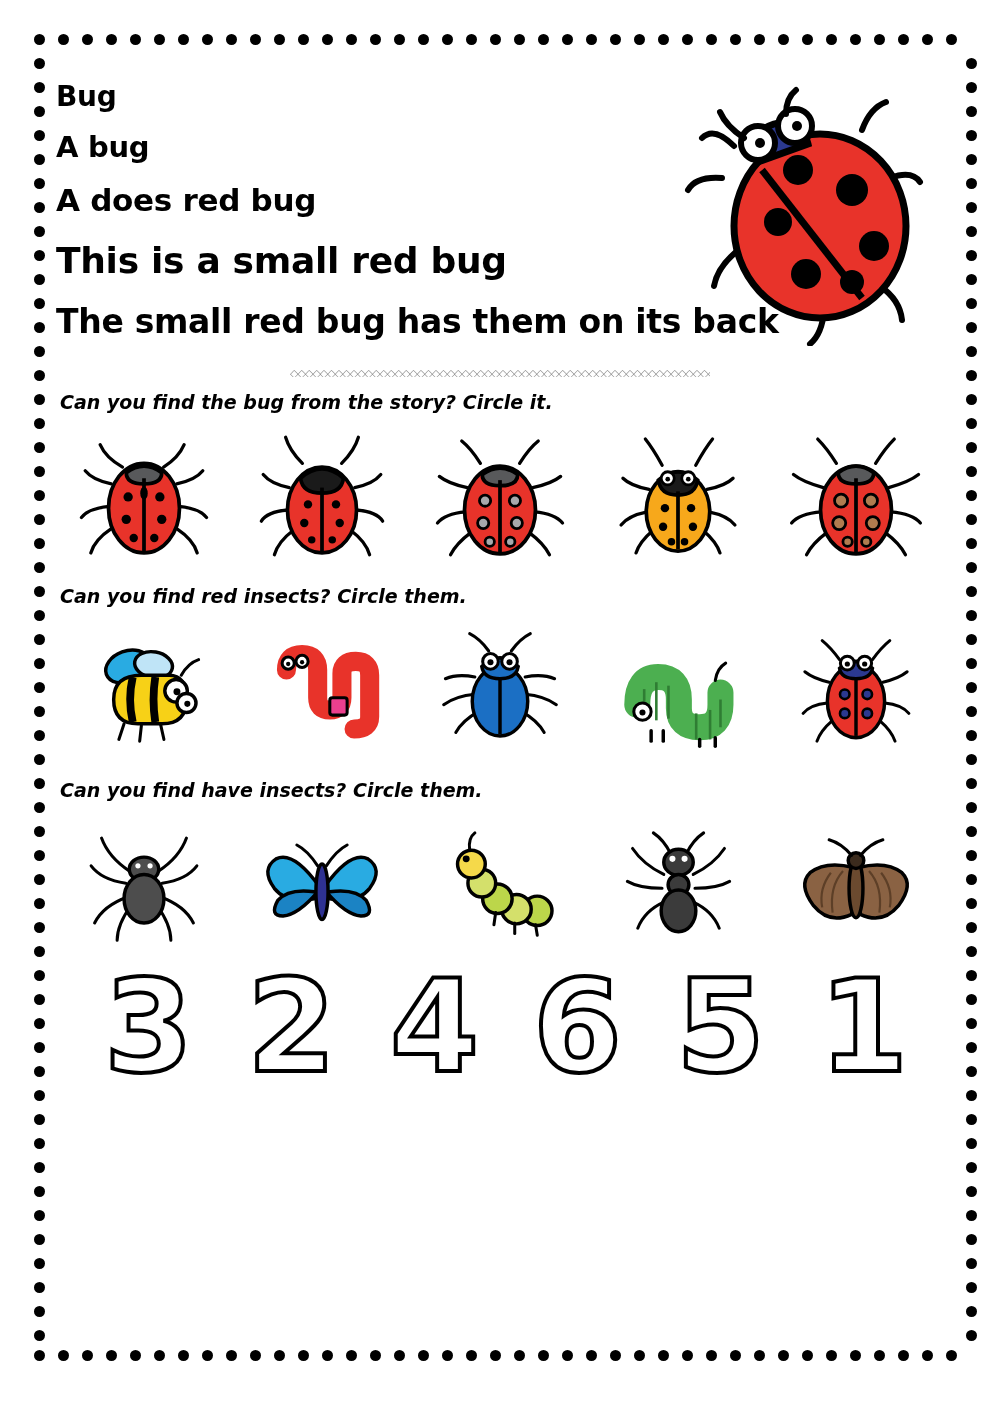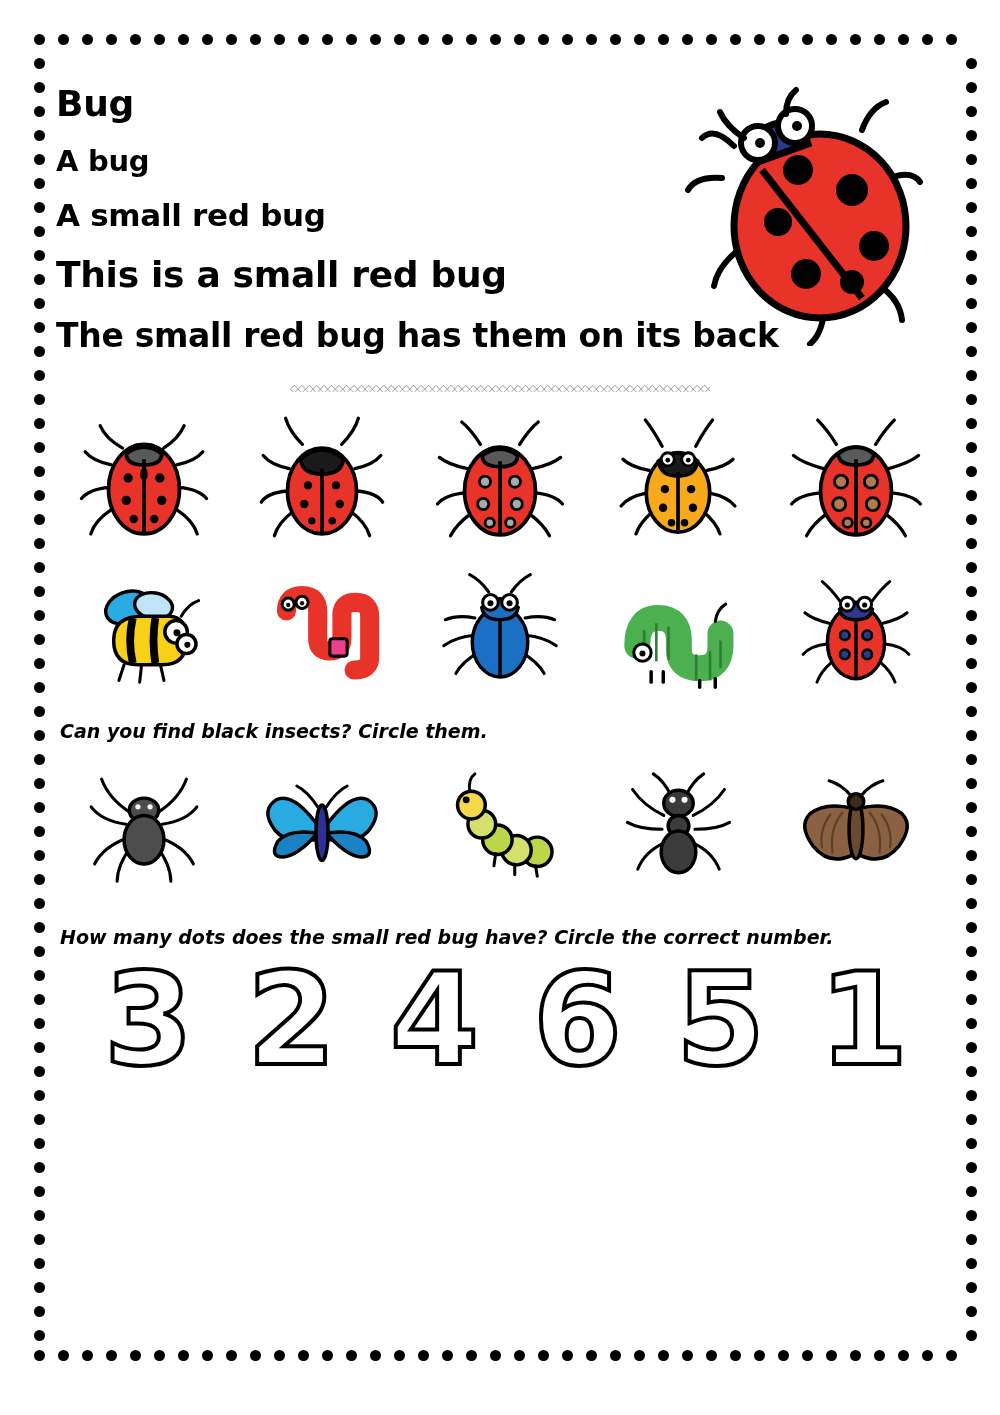--- a/index.html
+++ b/index.html
@@ -46,21 +46,21 @@
     list-style: none;
   }
   .story li {
     font-family: "DejaVu Sans", sans-serif;
     font-weight: bold;
     font-size: 30px;
     line-height: 1.78;
     color: #000;
     letter-spacing: -0.3px;
   }
-  .story li.l1 { font-size: 36px; }
+  .story li.l1 { font-size: 28px; }
   .story li.l2 { font-size: 29px; }
   .story li.l3 { font-size: 30px; }
   .story li.l4 { font-size: 31px; }
   .story li.l5 { font-size: 36px; }
   .story li.l6 { font-size: 33px; }
   .story li.l7 { font-size: 34px; line-height: 1.5; }
 
   .ladybug-hero {
     position: absolute;
     right: 10px;
@@ -355,27 +355,28 @@
         <circle cx="200" cy="160" r="15" fill="#000"></circle>
         <circle cx="104" cy="136" r="14" fill="#000"></circle>
         <circle cx="132" cy="188" r="15" fill="#000"></circle>
         <circle cx="178" cy="196" r="12" fill="#000"></circle>
       </svg>
     </div>
 
     <ul class="story">
       <li class="l1">Bug</li>
       <li class="l2">A bug</li>
-      <li class="l4">A small red bug</li>
+      <li class="l4">A does red bug</li>
       <li class="l5">This is a small red bug</li>
       <li class="l6">The small red bug has them on its back</li>
     </ul>
 
     <div class="divider">◇◇◇◇◇◇◇◇◇◇◇◇◇◇◇◇◇◇◇◇◇◇◇◇◇◇◇◇◇◇◇◇◇◇◇◇◇◇◇◇◇◇◇◇◇◇◇◇◇◇◇◇◇◇◇◇◇◇</div>
 
+    <div class="prompt">Can you find the bug from the story? Circle it.</div>
     <div class="row">
       <div class="cell">
         <svg viewBox="0 0 150 150" width="140" height="140">
           <g stroke="#000" stroke-width="3.5" fill="none" stroke-linecap="round">
             <path d="M52 44 Q34 34 28 20"></path>
               <path d="M96 44 Q112 34 118 20"></path>
             <path d="M40 62 Q20 58 12 48"></path>
               <path d="M38 86 Q16 88 8 98"></path>
             <path d="M40 110 Q22 122 18 136"></path>
             <path d="M110 62 Q130 58 138 48"></path>
@@ -485,20 +486,21 @@
           <circle cx="59" cy="80" r="7" fill="#b07c4f" stroke="#000" stroke-width="3"></circle>
           <circle cx="91" cy="80" r="7" fill="#b07c4f" stroke="#000" stroke-width="3"></circle>
           <circle cx="57" cy="104" r="7" fill="#b07c4f" stroke="#000" stroke-width="3"></circle>
           <circle cx="93" cy="104" r="7" fill="#b07c4f" stroke="#000" stroke-width="3"></circle>
           <circle cx="66" cy="124" r="5" fill="#b07c4f" stroke="#000" stroke-width="3"></circle>
           <circle cx="86" cy="124" r="5" fill="#b07c4f" stroke="#000" stroke-width="3"></circle>
         </svg>
       </div>
     </div>
 
+    <div class="prompt">Can you find red insects? Circle them.</div>
     <div class="row">
       <div class="cell">
         <svg viewBox="0 0 150 150" width="140" height="130">
           <ellipse cx="56" cy="48" rx="26" ry="18" fill="#29abe2" stroke="#000" stroke-width="4" transform="rotate(-20 56 48)"></ellipse>
           <ellipse cx="86" cy="46" rx="22" ry="15" fill="#bfe4f7" stroke="#000" stroke-width="4" transform="rotate(10 86 46)"></ellipse>
           <path d="M40 86 Q40 58 72 58 L104 58 Q124 58 124 86 Q124 114 96 114 L68 114 Q40 114 40 86Z" fill="#f7d117" stroke="#000" stroke-width="4"></path>
           <path d="M62 60 Q56 86 62 112" stroke="#000" stroke-width="9" fill="none"></path>
           <path d="M88 60 Q84 86 88 112" stroke="#000" stroke-width="9" fill="none"></path>
           <circle cx="112" cy="76" r="13" fill="#fff" stroke="#000" stroke-width="4"></circle>
           <circle cx="124" cy="90" r="11" fill="#fff" stroke="#000" stroke-width="4"></circle>
@@ -586,21 +588,21 @@
             <circle cx="85" cy="45" r="3" fill="#000"></circle>
           <line x1="75" y1="60" x2="75" y2="128" stroke="#000" stroke-width="4"></line>
           <circle cx="62" cy="80" r="5.5" fill="#2b3990" stroke="#000" stroke-width="3"></circle>
           <circle cx="88" cy="80" r="5.5" fill="#2b3990" stroke="#000" stroke-width="3"></circle>
           <circle cx="62" cy="102" r="5.5" fill="#2b3990" stroke="#000" stroke-width="3"></circle>
           <circle cx="88" cy="102" r="5.5" fill="#2b3990" stroke="#000" stroke-width="3"></circle>
         </svg>
       </div>
     </div>
 
-    <div class="prompt">Can you find black insects? Circle them.</div>
+    <div class="prompt">Can you find have insects? Circle them.</div>
     <div class="row">
       <div class="cell">
         <svg viewBox="0 0 150 150" width="130" height="130">
           <g stroke="#000" stroke-width="3.5" fill="none" stroke-linecap="round">
             <path d="M58 60 Q34 44 26 22"></path>
               <path d="M92 60 Q116 44 124 22"></path>
             <path d="M54 74 Q26 70 14 54"></path>
               <path d="M96 74 Q124 70 136 54"></path>
             <path d="M56 90 Q28 100 18 120"></path>
               <path d="M94 90 Q122 100 132 120"></path>
@@ -672,21 +674,20 @@
           <ellipse cx="75" cy="80" rx="8" ry="34" fill="#6b4a2f" stroke="#000" stroke-width="4"></ellipse>
           <circle cx="75" cy="48" r="9" fill="#3b2b1d" stroke="#000" stroke-width="4"></circle>
           <g stroke="#000" stroke-width="3.5" fill="none" stroke-linecap="round">
             <path d="M70 42 Q58 28 44 24"></path>
               <path d="M80 42 Q92 28 106 24"></path>
           </g>
         </svg>
       </div>
     </div>
 
-    <div class="prompt" style="margin-top:26px;">How many dots does the small red bug have? Circle the correct number.</div>
     <div class="numbers-row">
       <div class="num">3</div>
       <div class="num">2</div>
       <div class="num">4</div>
       <div class="num">6</div>
       <div class="num">5</div>
       <div class="num">1</div>
     </div>
 
   </div>

